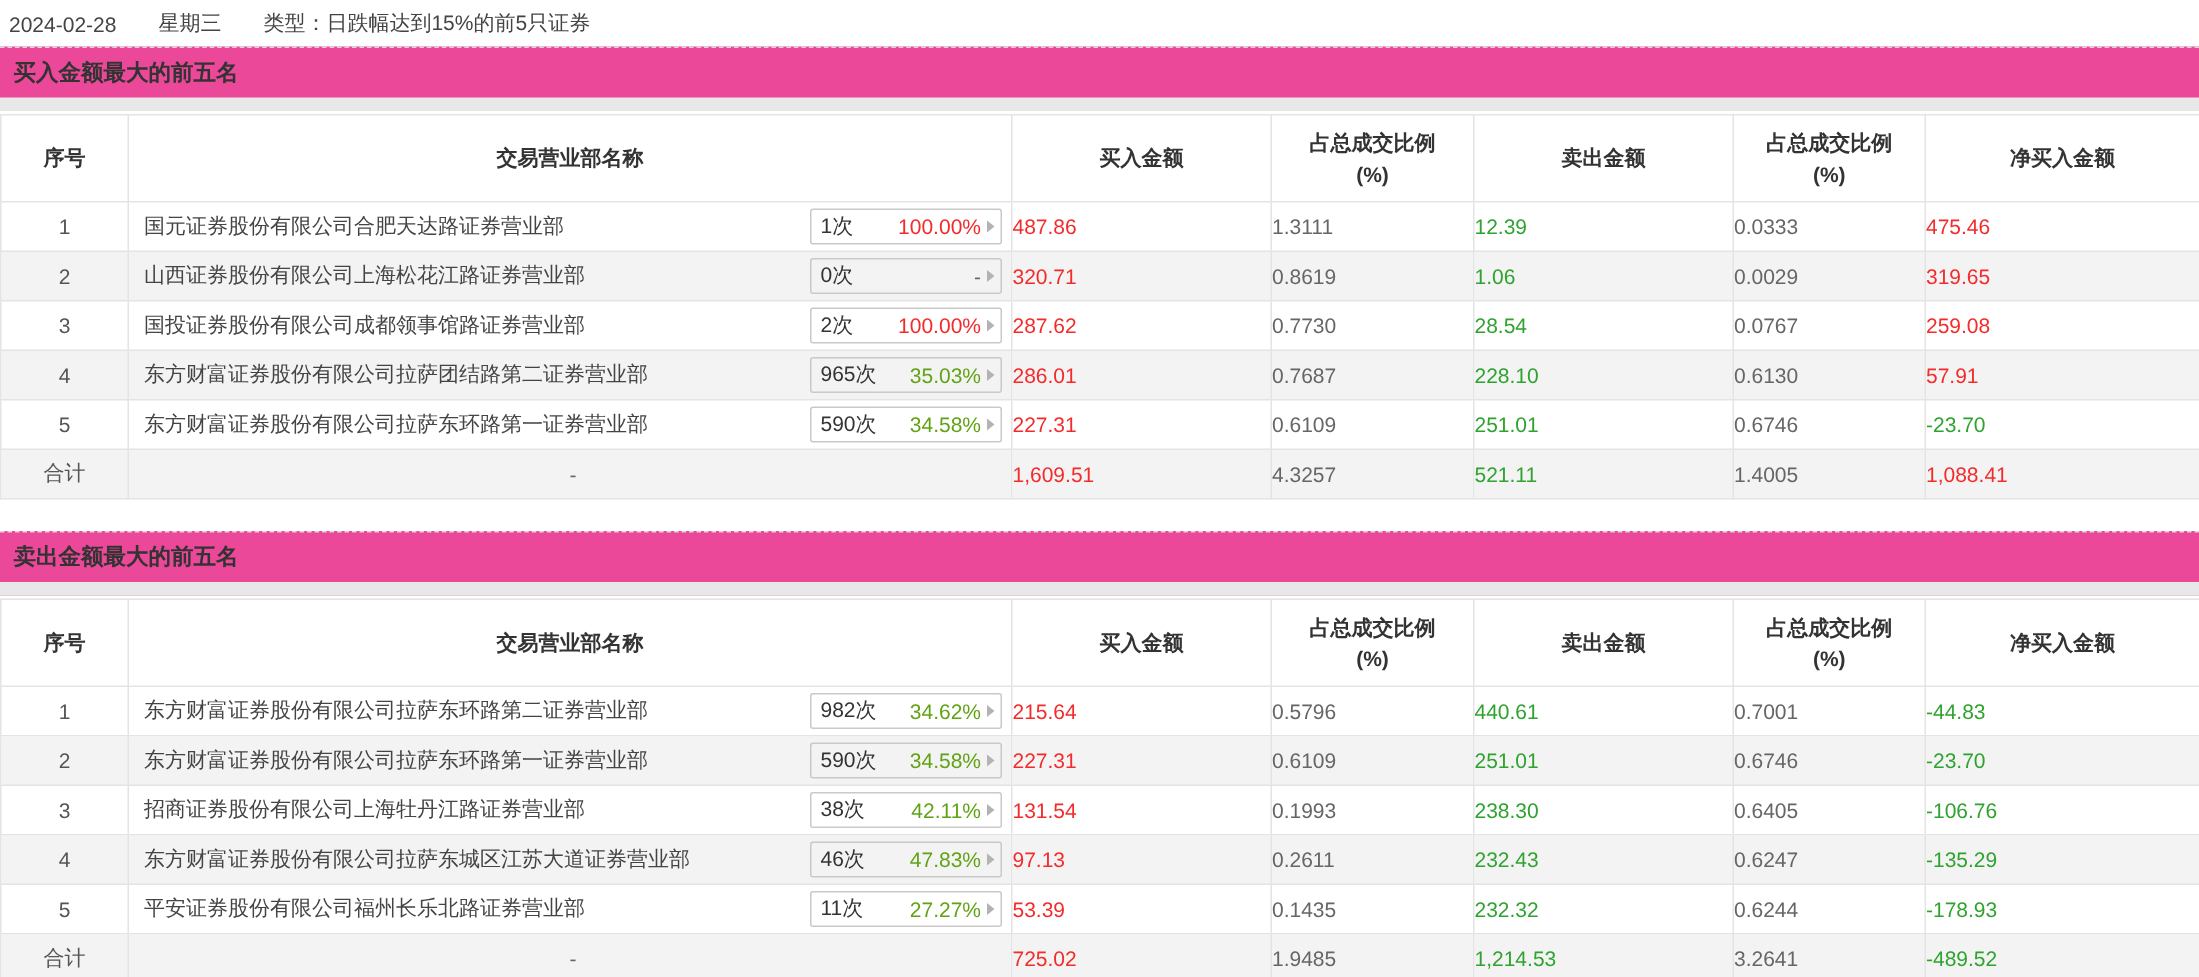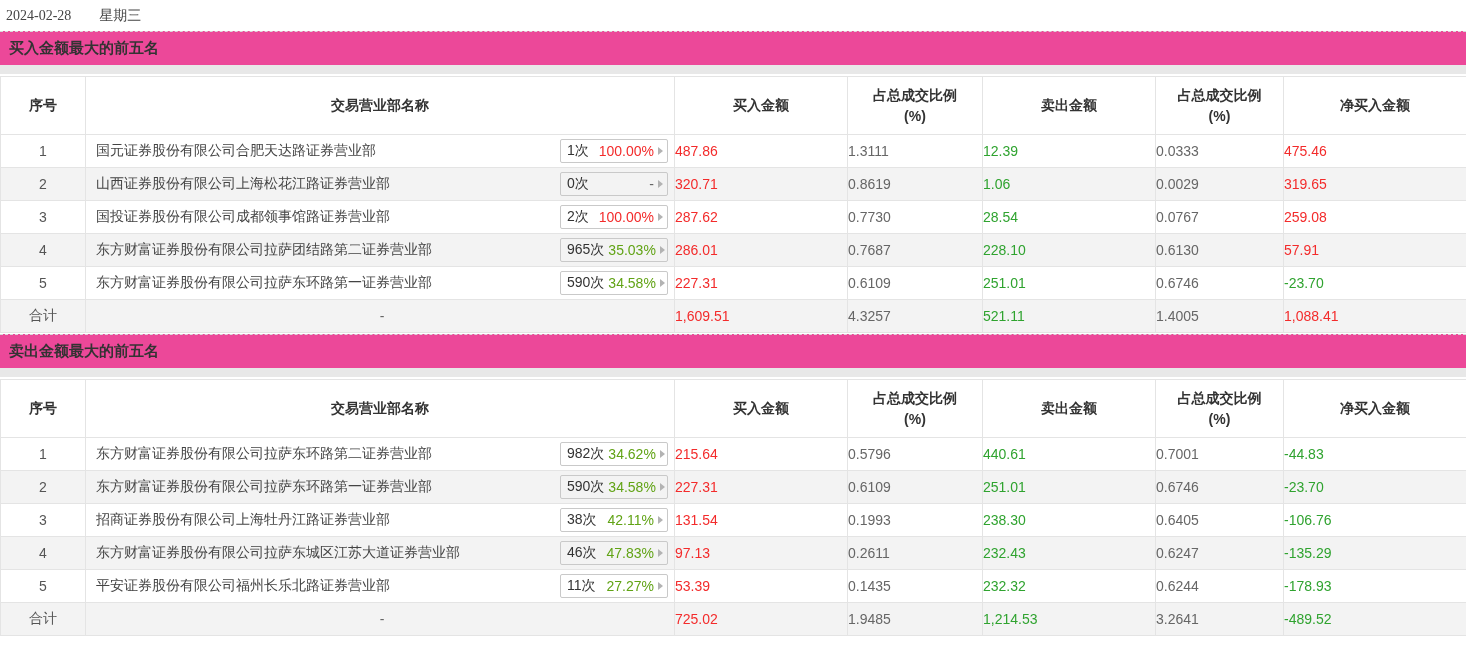--- a/index.html
+++ b/index.html
@@ -5,48 +5,48 @@
   :root{
     --red:#f32b2b;
     --green:#2fa32f;
     --badge-green:#61a315;
     --border:#e4e4e4;
   }
   html,body{margin:0;padding:0;background:#fff;}
   body{width:1466px;font-family:"Liberation Sans","DejaVu Sans",sans-serif;-webkit-font-smoothing:antialiased;}
 
   
-  .date-bar{display:flex;align-items:center;gap:28px;padding:7px 8px 6px 6px;font-size:14px;color:#444;font-family:Liberation Serif, serif;}
+  .date-bar{display:flex;align-items:center;gap:28px;padding:7px 8px 6px 6px;font-size:14px;color:#444;}
   .type-group{display:flex;}
 
   
   .section-head{
     border-top:1px dashed #d9d9d9;
     background:#ec4899;
     font-size:15px;font-weight:bold;color:#333;
     padding:7px 9px;
     border-bottom:9px solid #e8e8e8;
     margin-bottom:2px;
   }
-  .section-head.second{margin-top:1px;}
+  .section-head.second{margin-top:21px;}
 
   
   table{width:1466px;border-collapse:collapse;table-layout:fixed;font-size:14px;}
   th,td{border:1px solid var(--border);overflow:hidden;}
   th{height:57px;background:#fff;color:#333;font-weight:bold;text-align:center;white-space:pre-line;line-height:21px;padding:0 4px;}
   td{height:32px;color:#666;padding:0;}
   tbody tr:nth-child(even){background:#f3f3f3;}
 
   td.c-num{text-align:center;color:#555;}
   td.c-name{padding:0 6px 0 10px;}
   td.c-dash{text-align:center;color:#666;}
   .name-wrap{display:flex;align-items:center;justify-content:space-between;}
   .dept{color:#444;white-space:nowrap;overflow:hidden;text-overflow:ellipsis;cursor:pointer;}
   .badge{
-    flex:0 0 auto;width:108px;box-sizing:border-box;
+    flex:0 0 auto;width:128px;box-sizing:border-box;
     border:1px solid #c9c9c9;border-radius:2px;
     display:flex;align-items:center;gap:4px;
     padding:2px 4px 2px 6px;cursor:pointer;background:transparent;
   }
   .badge .count{color:#333;flex:1;text-align:left;white-space:nowrap;}
   .badge .rate{text-align:right;white-space:nowrap;}
   .rate.red{color:var(--red);}
   .rate.green{color:var(--badge-green);}
   .rate.muted{color:#666;}
   .arrow{width:0;height:0;border-top:4px solid transparent;border-bottom:4px solid transparent;border-left:5px solid #b3b3b3;}
@@ -55,20 +55,24 @@
   .v-red{color:var(--red);}
   .v-green{color:var(--green);margin-left:24px;}
   .v-gray{color:#666;}
 </style>
 </head>
 <body>
 
 <div class="date-bar">
   <span>2024-02-28</span>
   <span>星期三</span>
+  <span class="type-group">
+    <span>类型：</span>
+    <span>日跌幅达到15%的前5只证券</span>
+  </span>
 </div>
 
 <div class="section-head">买入金额最大的前五名</div>
 
 <table>
   <colgroup>
     <col style="width:85px">
       <col style="width:589px">
       <col style="width:173px">
       <col style="width:135px">

